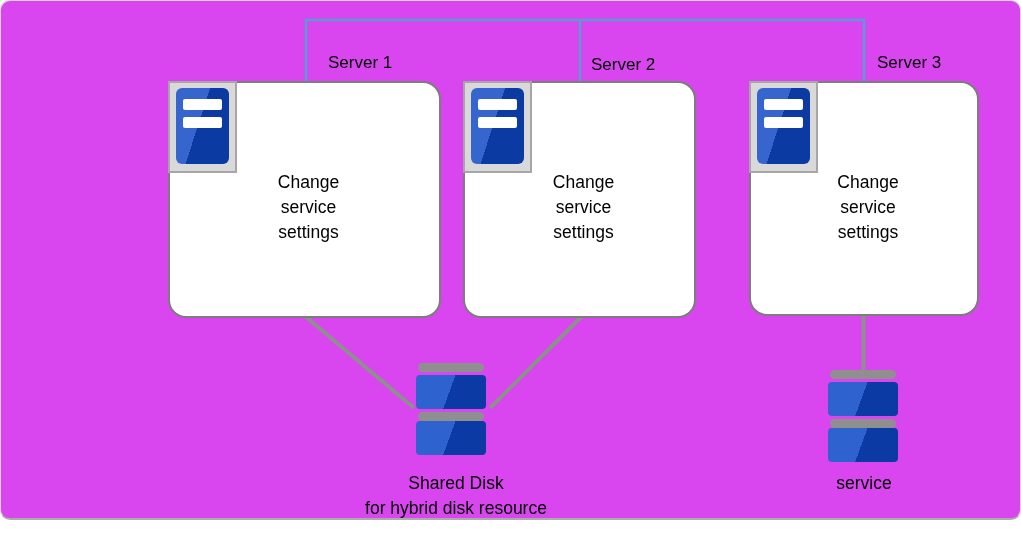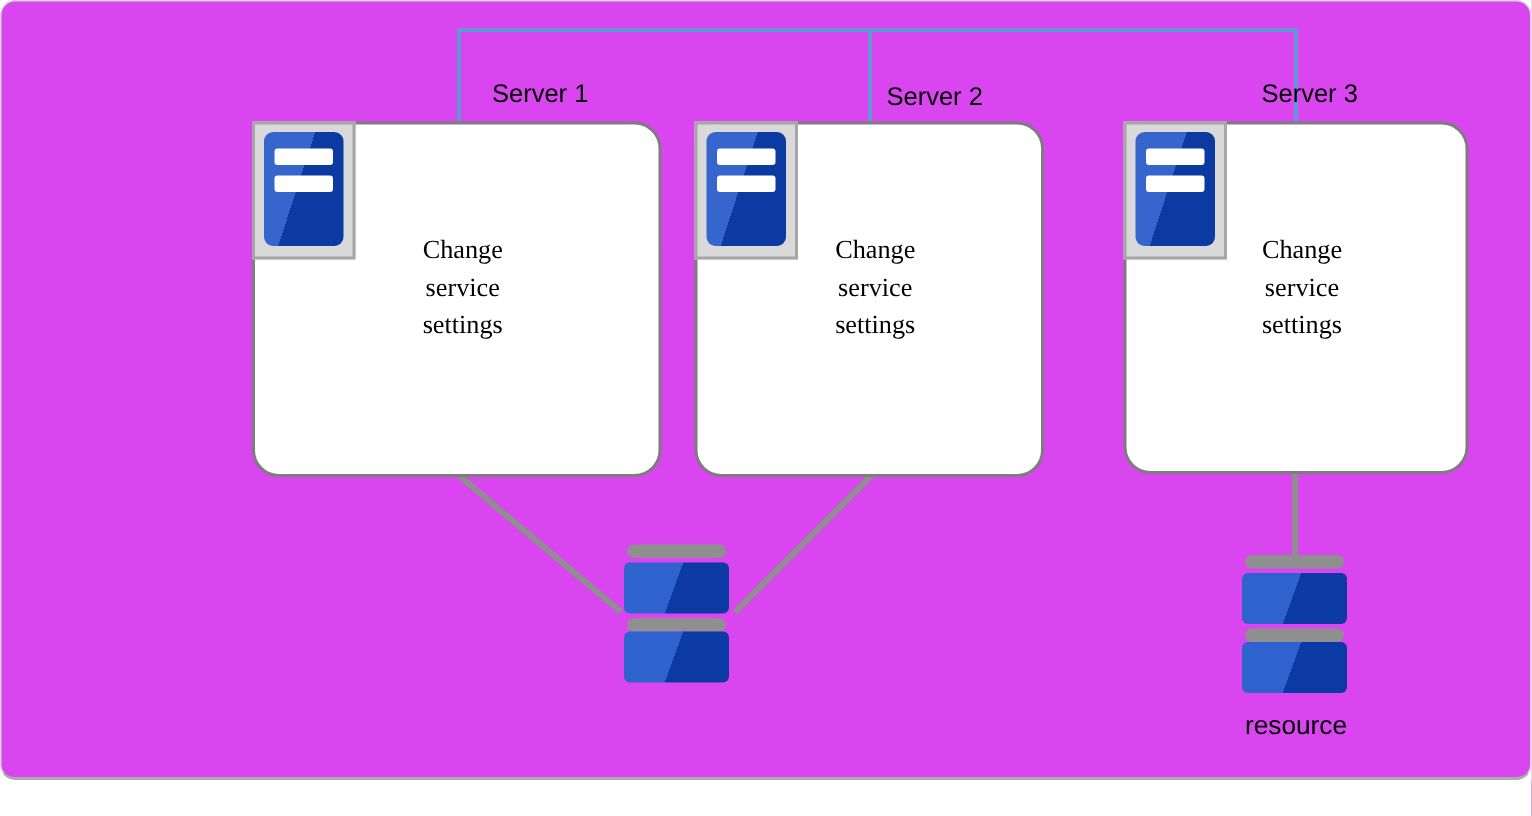--- a/index.html
+++ b/index.html
@@ -17,23 +17,23 @@
   .gray-line { stroke:var(--connector-gray,#8f8f8f); stroke-width:4; fill:none; }
 
   .server-box {
     position:absolute; box-sizing:border-box; background:#ffffff;
     border:2.5px solid var(--box-border,#7d7d7d); border-radius:18px;
   }
   .server-label {
     position:absolute; font-size:17px; white-space:nowrap;
   }
   .action-text {
-    position:absolute; top:71px; left:50%; transform:translateX(-50%);
+    position:absolute; top:87px; left:50%; transform:translateX(-50%);
     margin-left:4px; width:90px; text-align:center;
-    font-size:17.5px; line-height:25px;font-family:Liberation Serif, serif;
+    font-size:17.5px; line-height:25px;
   }
   .icon-frame {
     position:absolute; left:-2px; top:-2px; width:69px; height:92px;
     box-sizing:border-box; background:var(--icon-frame-bg,#d9d9d9);
     border:2px solid var(--icon-frame-border,#a6a6a6);
   }
   .icon-body {
     position:absolute; left:6px; top:5px; width:53px; height:76px; border-radius:6px;
     background:linear-gradient(108deg, var(--server-blue-light,#3565cd) 0 44%, var(--server-blue-dark,#0b3aa2) 44%);
   }
@@ -64,21 +64,21 @@
   <svg class="connectors" viewBox="0 0 1021 544">
     <polyline class="net-line" points="305,80 305,19 863,19 863,80"></polyline>
     <line class="net-line" x1="579" y1="19" x2="579" y2="80"></line>
     <line class="gray-line" x1="305" y1="316" x2="413" y2="407"></line>
     <line class="gray-line" x1="580" y1="316" x2="489" y2="407"></line>
     <line class="gray-line" x1="862.5" y1="315" x2="862.5" y2="372"></line>
   </svg>
 
   <div class="server-label" style="left:327px;top:52px">Server 1</div>
   <div class="server-label" style="left:590px;top:54px">Server 2</div>
-  <div class="server-label" style="left:840px;top:52px">Server 3</div>
+  <div class="server-label" style="left:876px;top:52px">Server 3</div>
 
   <div class="server-box" style="left:167px;top:80px;width:273px;height:237px">
     <div class="icon-frame">
       <div class="icon-body">
         <div class="icon-slot slot1"></div>
         <div class="icon-slot slot2"></div>
       </div>
     </div>
     <div class="action-text">Change service settings</div>
   </div>
@@ -103,25 +103,27 @@
     <div class="action-text">Change service settings</div>
   </div>
 
   <div class="disk" style="left:415px;top:362px">
     <div class="disk-bar" style="top:0"></div>
     <div class="disk-platter" style="top:12px"></div>
     <div class="disk-bar" style="top:49px"></div>
     <div class="disk-platter" style="top:58px"></div>
   </div>
   <div class="disk-label" style="left:305px;top:470px;width:300px">
+    <div>Shared Disk</div>
+    <div>for hybrid disk resource</div>
   </div>
 
   <div class="disk" style="left:827px;top:369px">
     <div class="disk-bar" style="top:0"></div>
     <div class="disk-platter" style="top:12px"></div>
     <div class="disk-bar" style="top:49px"></div>
     <div class="disk-platter" style="top:58px"></div>
   </div>
   <div class="disk-label" style="left:763px;top:470px;width:200px">
-    <div>resource</div>
+    <div>service</div>
   </div>
 
 </div>
 
 </body></html>

